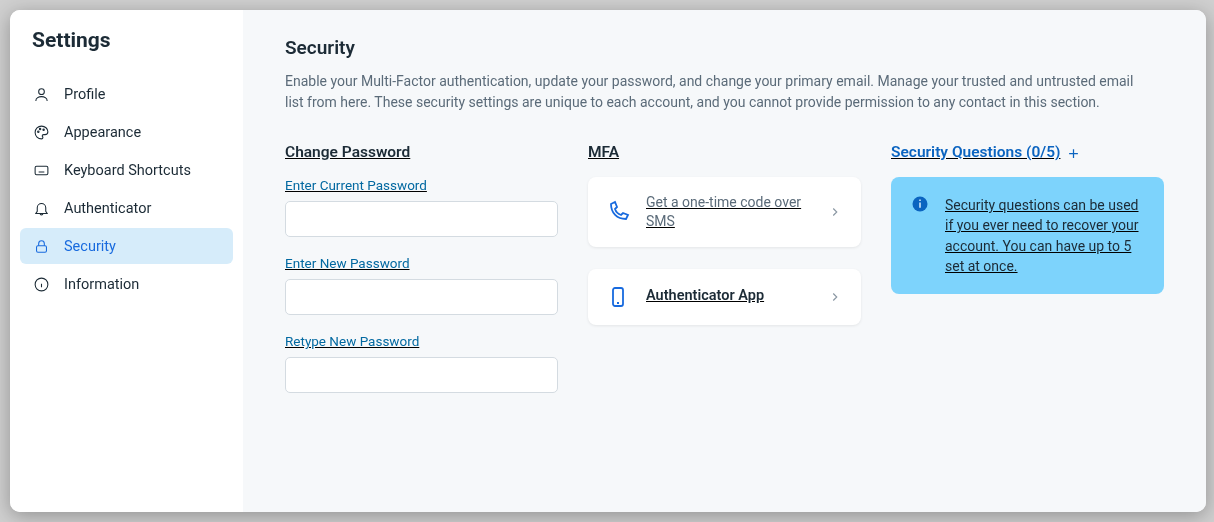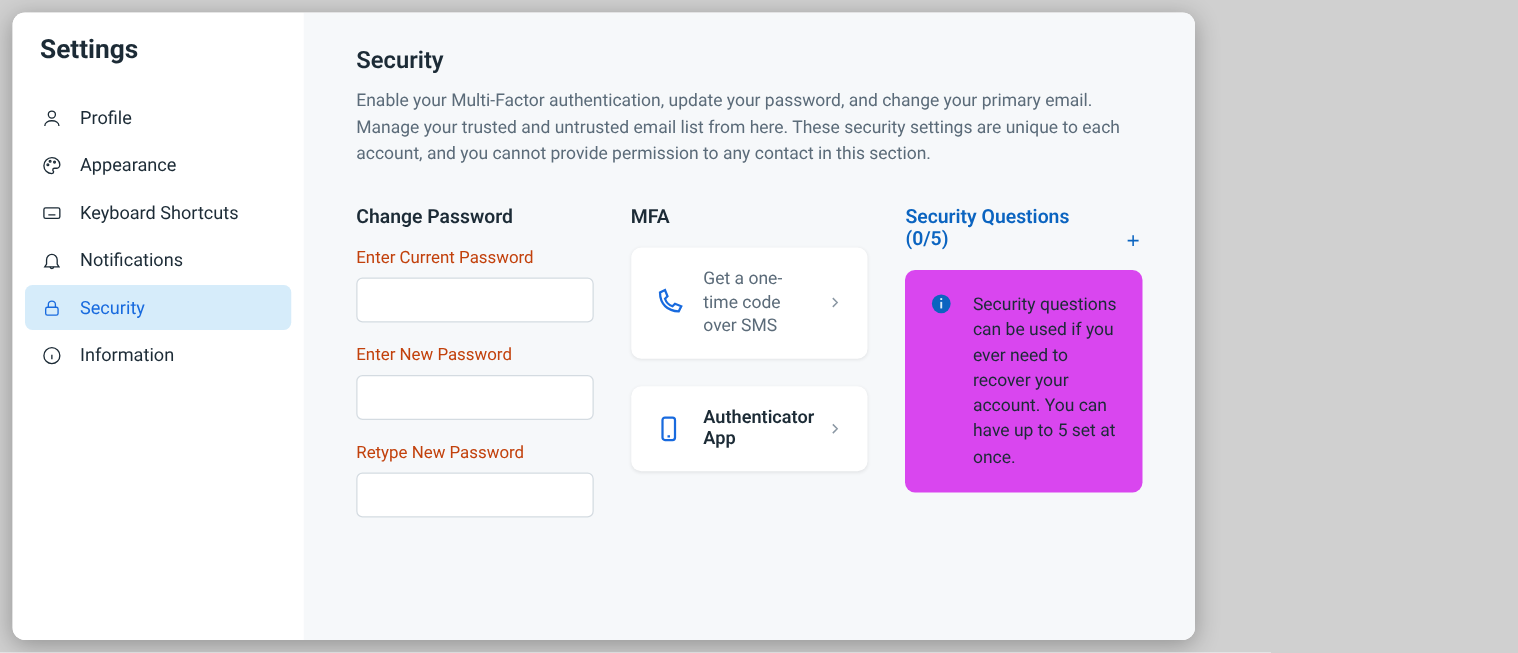--- a/index.html
+++ b/index.html
@@ -10,21 +10,21 @@
     body {
       font-family: -apple-system, BlinkMacSystemFont, "Segoe UI", Roboto, "Helvetica Neue", Arial, sans-serif;
       background: #d0d0d0;
       padding: 10px;
     }
     .window {
       background: #fff;
       border-radius: 10px;
       box-shadow: 0 4px 20px rgba(0,0,0,0.3);
       display: flex;
-      width: 946px;
+      width: 1196px;
       height: 502px;
       overflow: hidden;
     }
     .sidebar {
       width: 233px;
       background: #fff;
       padding: 18px 10px;
       flex-shrink: 0;
     }
     .sidebar-title {
@@ -87,39 +87,40 @@
       margin-bottom: 30px;
       max-width: 870px;
     }
     .columns {
       display: flex;
       gap: 30px;
     }
     .col {
       flex: 1;
       min-width: 0;
+      text-decoration: underline;
     }
     .section-heading {
       font-size: 15.5px;
       font-weight: 600;
       color: #1c2b36;
       margin-bottom: 16px;
     }
     .section-heading.link {
       color: #0b64c0;
       display: flex;
       align-items: flex-end;
       gap: 6px;
     }
     .field-group {
       margin-bottom: 18px;
     }
     .field-label {
       font-size: 13.5px;
-      color: #c2410c;
+      color: #0369a1;
       margin-bottom: 8px;
       display: block;
     }
     .text-input {
       width: 100%;
       height: 36px;
       border: 1px solid #d4dbe1;
       border-radius: 5px;
       background: #fff;
       padding: 0 10px;
@@ -161,21 +162,21 @@
     }
     .mfa-arrow {
       flex-shrink: 0;
       width: 16px;
       height: 16px;
       display: flex;
       align-items: center;
       justify-content: center;
     }
     .info-box {
-      background: #d946ef;
+      background: #7dd3fc;
       border-radius: 8px;
       padding: 18px 20px;
       display: flex;
       gap: 16px;
       align-items: flex-start;
     }
     .info-icon {
       width: 18px;
       height: 18px;
       flex-shrink: 0;
@@ -235,21 +236,21 @@
         <span>Keyboard Shortcuts</span>
       </div>
 
       <div class="sidebar-item">
         <span class="icon">
           <svg viewBox="0 0 24 24" width="17" height="17">
               <path d="M18 16v-5a6 6 0 1 0-12 0v5l-2 3h16z"></path>
               <path d="M10 19a2 2 0 0 0 4 0"></path>
             </svg>
         </span>
-        <span>Notifications</span>
+        <span>Authenticator</span>
       </div>
 
       <div class="sidebar-item active">
         <span class="icon">
           <svg viewBox="0 0 24 24" width="17" height="17">
               <rect x="5" y="11" width="14" height="9" rx="2"></rect>
               <path d="M8 11V8a4 4 0 0 1 8 0v3"></path>
             </svg>
         </span>
         <span>Security</span>

